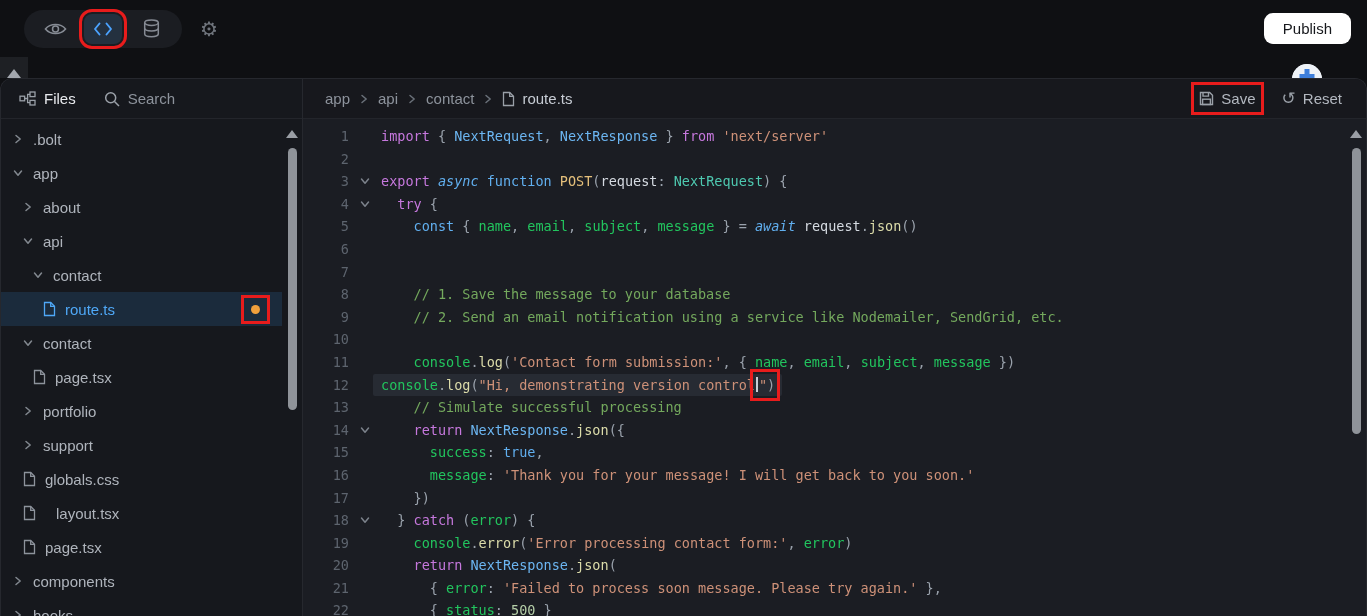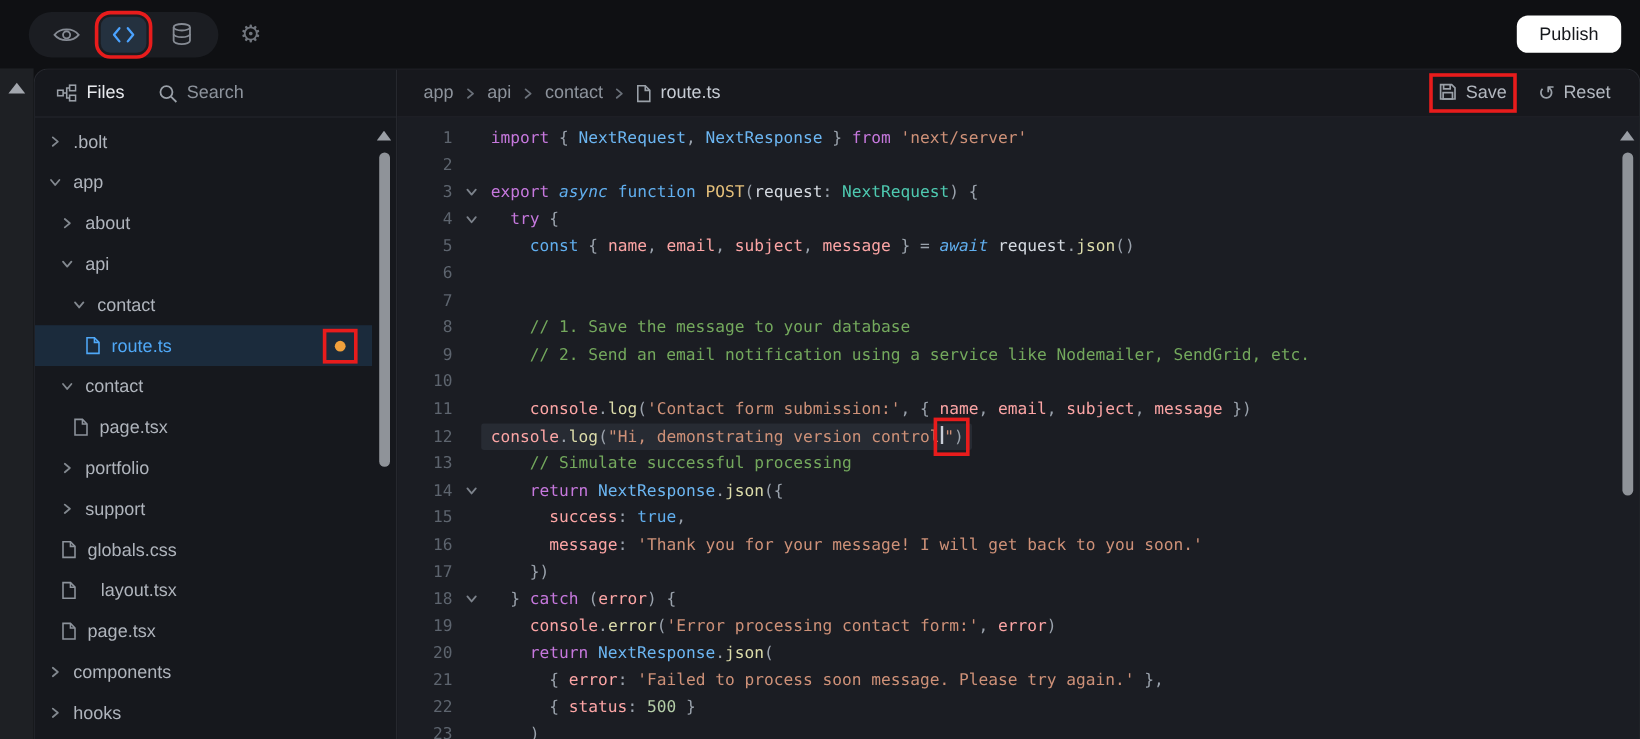--- a/index.html
+++ b/index.html
@@ -10,21 +10,21 @@
   .pill { display:flex; align-items:center; gap:10px; background:#1b1d22; border-radius:999px; padding:4px 12px; height:38px; }
   .icon-btn { width:38px; height:30px; display:flex; align-items:center; justify-content:center; color:#868b94; border-radius:8px; cursor:pointer; }
   .icon-btn.active { background:#24313f; color:#4ba3ff; }
   .gear-wrap { margin-left:18px; color:#70757d; font-size:20px; display:flex; align-items:center; }
   .topbar-right { margin-left:auto; display:flex; align-items:center; gap:20px;flex-direction:column; }
   .gh { width:30px; height:30px; display:flex; }
   .publish-btn { background:#ffffff; color:#16181c; border:none; border-radius:9px; padding:7px 19px; font-size:15px; font-weight:500; font-family:"Liberation Sans",sans-serif; cursor:pointer; }
   .avatar { width:30px; height:30px; border-radius:50%; background:#eef2f7; overflow:hidden; display:flex; }
 
   
-  .workbench { display:flex; height:559px; }
+  .workbench { display:flex; height:559px;flex-direction:column; }
   .left-rail { width:28px; display:flex; justify-content:center; padding-top:12px; background:#1e2024; }
   .tri-up { width:0; height:0; border-left:7px solid transparent; border-right:7px solid transparent; border-bottom:9px solid #a3a7ae; }
   .panel { flex:1; display:flex; border:1px solid #26282e; border-bottom:none; border-radius:12px 12px 0 0; overflow:hidden; background:#16171c; }
 
   
   .file-panel { width:302px; display:flex; flex-direction:column; border-right:1px solid #26282e; background:#16181d; }
   .fp-header { height:40px; flex:none; display:flex; align-items:center; gap:28px; padding-left:18px; border-bottom:1px solid #23252b; }
   .tab { display:flex; align-items:center; gap:8px; font-size:15px; cursor:pointer; }
   .tab.active { color:#e8eaee; }
   .tab.inactive { color:#8d939c; }
@@ -46,37 +46,37 @@
   .ed-thumb { height:286px; }
 
   
   .editor-panel { flex:1; display:flex; flex-direction:column; background:#17181d; min-width:0; }
   .ed-header { height:40px; flex:none; display:flex; align-items:center; padding:0 24px 0 22px; border-bottom:1px solid #23252b; }
   .crumbs { display:flex; align-items:center; gap:9px; font-size:15px; color:#8d939c; }
   .crumb-sep { color:#6a7079; display:flex; }
   .crumb-file { color:#c7ccd4; display:flex; align-items:center; gap:7px; }
   .crumb-file .ficon { color:#9aa0a8; display:flex; }
   .ed-actions { margin-left:auto; display:flex; align-items:center; gap:26px; }
-  .act-btn { display:flex; gap:7px; color:#b3b8c0; font-size:15px; cursor:pointer; background:none; border:none; font-family:"Liberation Sans",sans-serif; }
+  .act-btn { display:flex; align-items:center; gap:7px; color:#b3b8c0; font-size:15px; cursor:pointer; background:none; border:none; font-family:"Liberation Sans",sans-serif; }
   .act-btn svg, .act-btn .uico { color:#9aa0a8; }
   .uico { font-size:17px; line-height:1; }
 
   .code-region { flex:1; display:flex; min-height:0; background:#1b1d23; }
   .code-lines { flex:1; padding-top:6px; font-family:"DejaVu Sans Mono", monospace; font-size:13.5px; line-height:22.6px; overflow:hidden; }
   .cline { height:22.6px; display:flex; white-space:pre; }
   .lnum { width:46px; flex:none; text-align:right; color:#5d646e; }
   .fold { width:32px; flex:none; color:#7c828b; display:flex; justify-content:center; align-items:center; }
   .fold svg { transform:rotate(90deg); }
   .ccontent { flex:none; }
   .cline.current .ccontent { background:#272b33; margin-left:-8px; padding-left:8px; padding-right:7px; border-radius:2px; }
   .caret { display:inline-block; width:2px; height:15px; background:#c9ced8; vertical-align:-2px; margin:0 1px; }
 
   .tk-kw1{color:#c678dd} .tk-kw2{color:#61afef} .tk-kw2i{color:#61afef;font-style:italic}
   .tk-fnd{color:#e5c07b} .tk-fn{color:#dcdcaa} .tk-typ{color:#4ec9b0} .tk-cls{color:#6cb6f2}
-  .tk-var{color:#fca5a5} .tk-str{color:#ce9178} .tk-com{color:#74a95d} .tk-num{color:#b5cea8}
+  .tk-var{color:#22c55e} .tk-str{color:#ce9178} .tk-com{color:#74a95d} .tk-num{color:#b5cea8}
   .tk-pc{color:#9aa2ac} .tk-pl{color:#d5dae1}
 
   
   .ann { outline:3px solid #e81c1c; }
   .ann-code-icon { outline-offset:2px; }
   .ann-save { outline-offset:5px; }
   .ann-dot { outline-offset:7px; }
   .ann-caret { outline-offset:2px; display:inline-block; }
 </style>
 </head>

